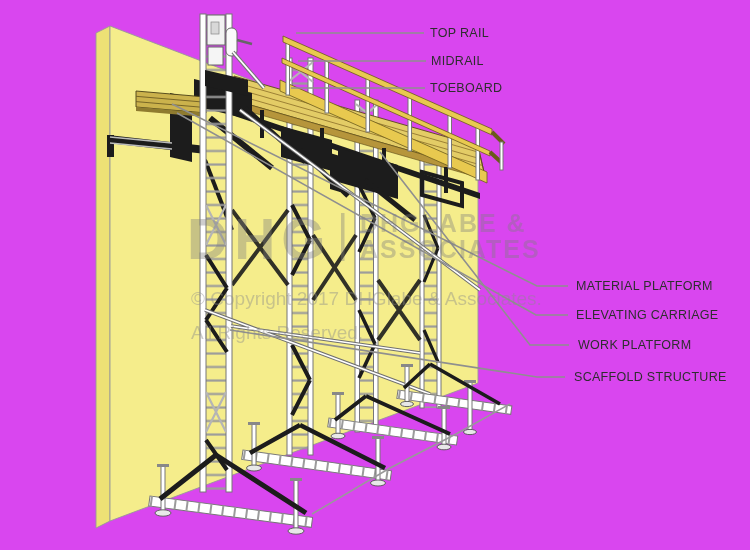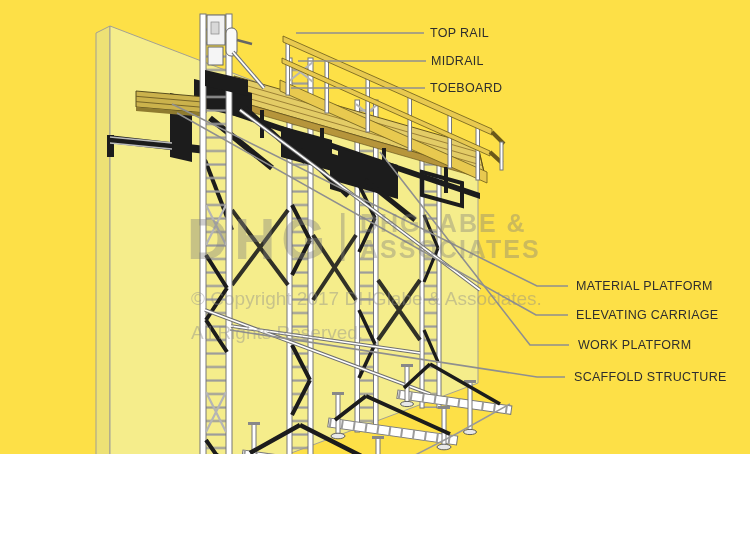--- a/index.html
+++ b/index.html
@@ -1,16 +1,16 @@
 <!DOCTYPE html>
 <html><head>
 <meta charset="utf-8">
 <style>
   html,body{margin:0;padding:0;background:#fff;}
-  #stage{position:relative;width:750px;height:454px;background:#fde047;overflow:hidden;
+  #stage{position:relative;width:750px;height:550px;background:#d946ef;overflow:hidden;
          font-family:"Liberation Sans",sans-serif;}
   svg{position:absolute;left:0;top:0;}
   .callout{font-family:"Liberation Sans",sans-serif;font-size:12.5px;letter-spacing:.3px;fill:#2e2e2e;}
   .leader{stroke:#8f8f8f;stroke-width:1.6;fill:none;}
   .tube{stroke:#777;stroke-width:1;fill:#fff;}
   .blk{fill:#1c1c1c;stroke:none;}
   .blkline{stroke:#1c1c1c;fill:none;}
   .plank{stroke:#8a6d28;stroke-width:.8;fill:none;}
   .xbrace{stroke:#b5b5b5;stroke-width:2.2;fill:none;}
   .wm-logo{font-weight:bold;fill:#7d7d7d;}

